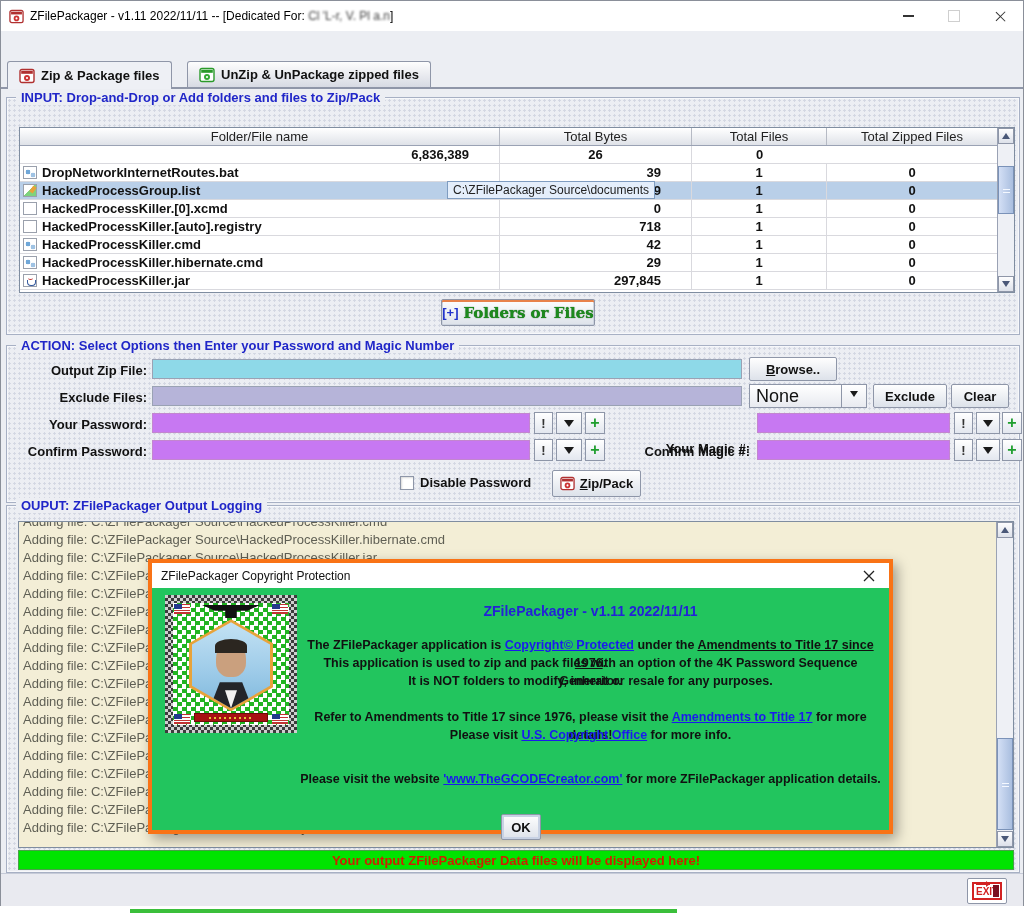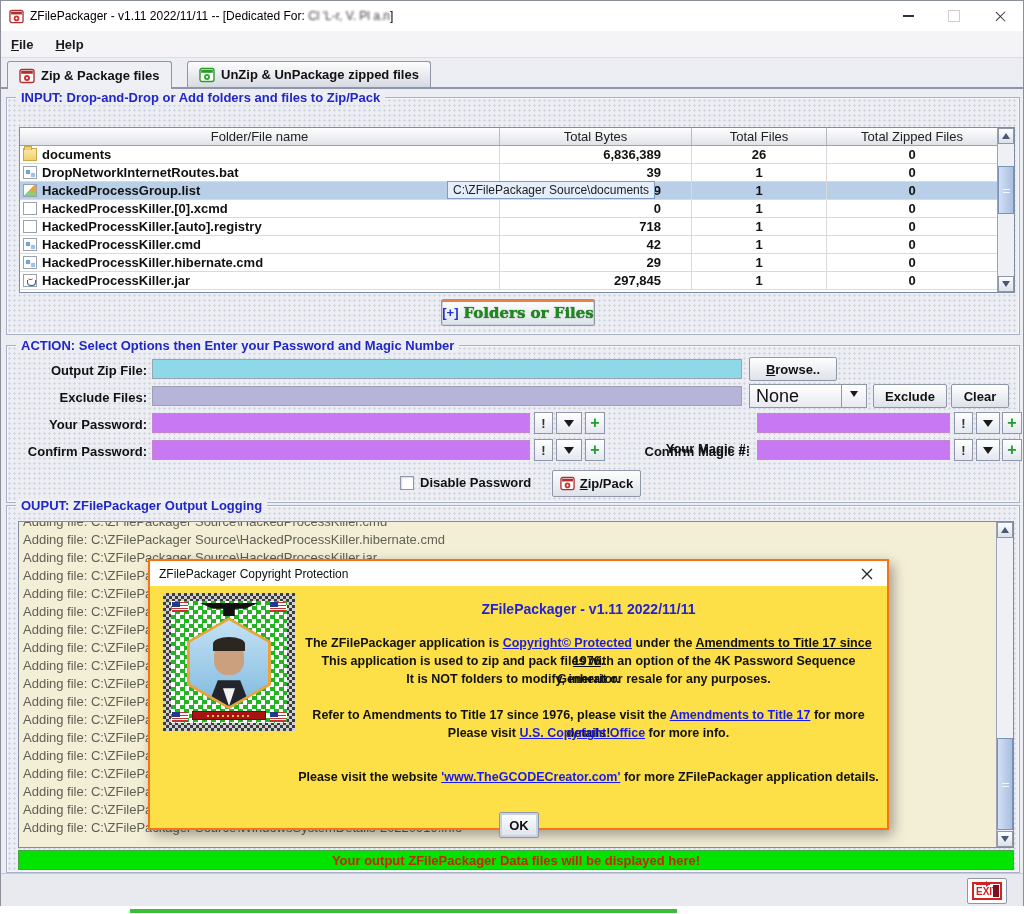--- a/index.html
+++ b/index.html
@@ -87,21 +87,21 @@
   .combo-arr{width:24px;border-left:1px solid #8e96a8;display:flex;align-items:center;justify-content:center;}
   .cb{position:absolute;width:14px;height:14px;background:#fff;border:1px solid #8e96a8;box-shadow:inset 1px 1px 2px rgba(0,0,0,.15);box-sizing:border-box;}
   .cb-label{position:absolute;font-weight:bold;font-size:13px;color:#111;}
   
   .logbox{position:absolute;left:11px;top:15px;width:996px;height:327px;border:1px solid #7f8da0;background:#f3eed6;display:flex;box-sizing:border-box;}
   .logmain{width:977px;overflow:hidden;position:relative;}
   .loginner{position:absolute;left:4px;top:-9px;}
   .logline{height:18px;line-height:18px;font-size:13px;color:#5f5f54;white-space:nowrap;}
   .greenbar{position:absolute;left:11px;top:344px;width:996px;height:20px;background:#00e400;border:1px solid #49a049;box-sizing:border-box;display:flex;align-items:center;justify-content:center;font-size:13px;font-weight:bold;color:#cc2200;}
   
-  .dlg{position:absolute;left:147px;top:558px;width:737px;height:267px;background:#fde047;border:2px solid #f97316;box-shadow:4px 5px 12px rgba(0,0,0,.35);z-index:10;}
+  .dlg{position:absolute;left:147px;top:558px;width:737px;height:267px;background:#22c55e;border:4px solid #f97316;box-shadow:4px 5px 12px rgba(0,0,0,.35);z-index:10;}
   .dlg-title{height:25px;background:#ffffff;display:flex;align-items:center;padding:0 9px;font-size:12px;color:#111;}
   .dlg-xbtn{margin-left:auto;width:22px;height:22px;display:flex;align-items:center;justify-content:center;}
   .dlg-body{position:absolute;left:0;top:25px;right:0;bottom:0;}
   .dtxt{position:absolute;left:148px;right:8px;text-align:center;font-size:12.5px;font-weight:bold;color:#111;line-height:18px;}
   .dhead{color:#2323d6;font-size:14px;font-weight:bold;}
   .lnk{color:#1a1aee;text-decoration:underline;cursor:pointer;}
   .bu{text-decoration:underline;}
   .okbtn{position:absolute;left:349px;top:226px;width:40px;height:26px;box-shadow:inset 0 0 0 2px #c8d2e4;}
   
   .portrait{position:absolute;left:13px;top:7px;width:132px;height:138px;padding:8px;box-sizing:border-box;
@@ -151,24 +151,20 @@
         </div>
       <div class="wbtn">
           <span class="ic-max"></span>
         </div>
       <div class="wbtn">
           <span class="ic-x-line"></span>
         </div>
     </div>
   </div>
 
-  <div class="menubar">
-    <span class="menu-item ulf">File</span>
-    <span class="menu-item ulf">Help</span>
-  </div>
 
   <div class="tab unsel">
     <svg width="16" height="16" viewBox="0 0 16 16">
         <rect x="1" y="1.5" width="14" height="13" rx="2" fill="#fff" stroke="#2a9a2a" stroke-width="1.4"></rect>
         <rect x="2.2" y="2.8" width="11.6" height="3" fill="#2a9a2a"></rect>
         <circle cx="8" cy="10" r="3" fill="#33aa33"></circle>
         <circle cx="8" cy="10" r="1.1" fill="#fff"></circle>
       </svg>
     <span>UnZip &amp; UnPackage zipped files</span>
   </div>
@@ -190,24 +186,20 @@
       <div class="tbl-main">
         <div class="thead">
           <div class="th">Folder/File name</div>
           <div class="th">Total Bytes</div>
           <div class="th">Total Files</div>
           <div class="th" style="border-right:none;">Total Zipped Files</div>
         </div>
         <div>
 
             <div class="trow">
-              <div class="cell c-name">
-                <span class="ficon ic-folder"></span>
-                <span>documents</span>
-              </div>
               <div class="cell c-num">6,836,389</div>
               <div class="cell c-ctr">26</div>
               <div class="cell c-ctr" style="border-right:none;">0</div>
             </div>
 
             <div class="trow">
               <div class="cell c-name">
                 <span class="ficon ic-script"></span>
                 <span>DropNetworkInternetRoutes.bat</span>
               </div>

